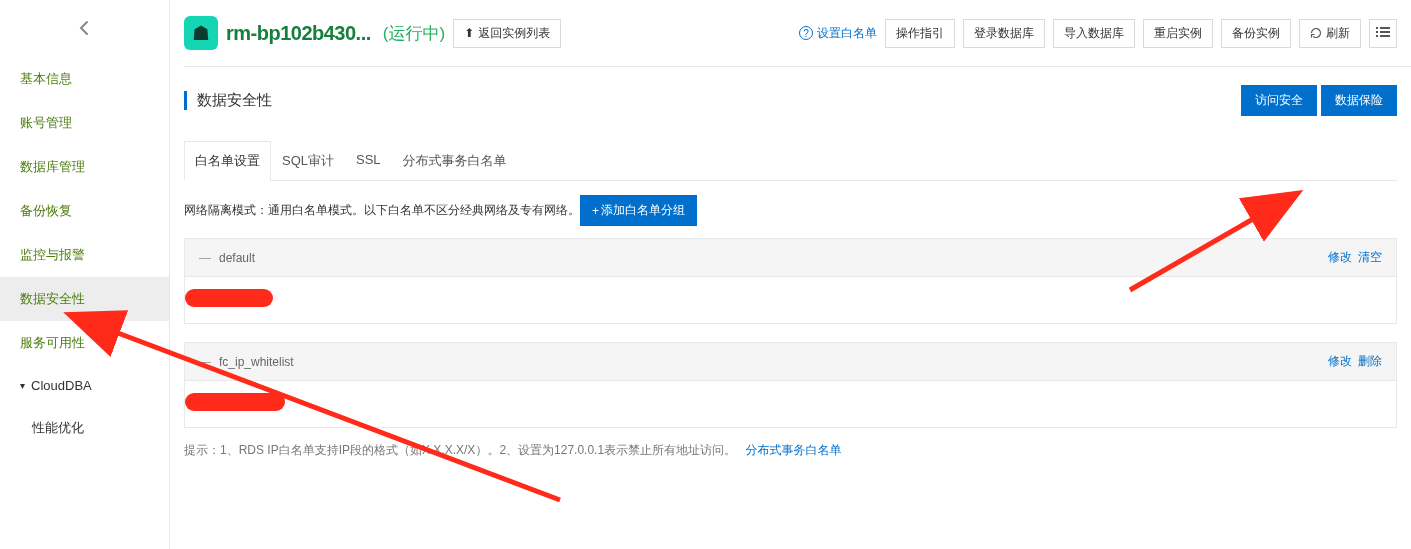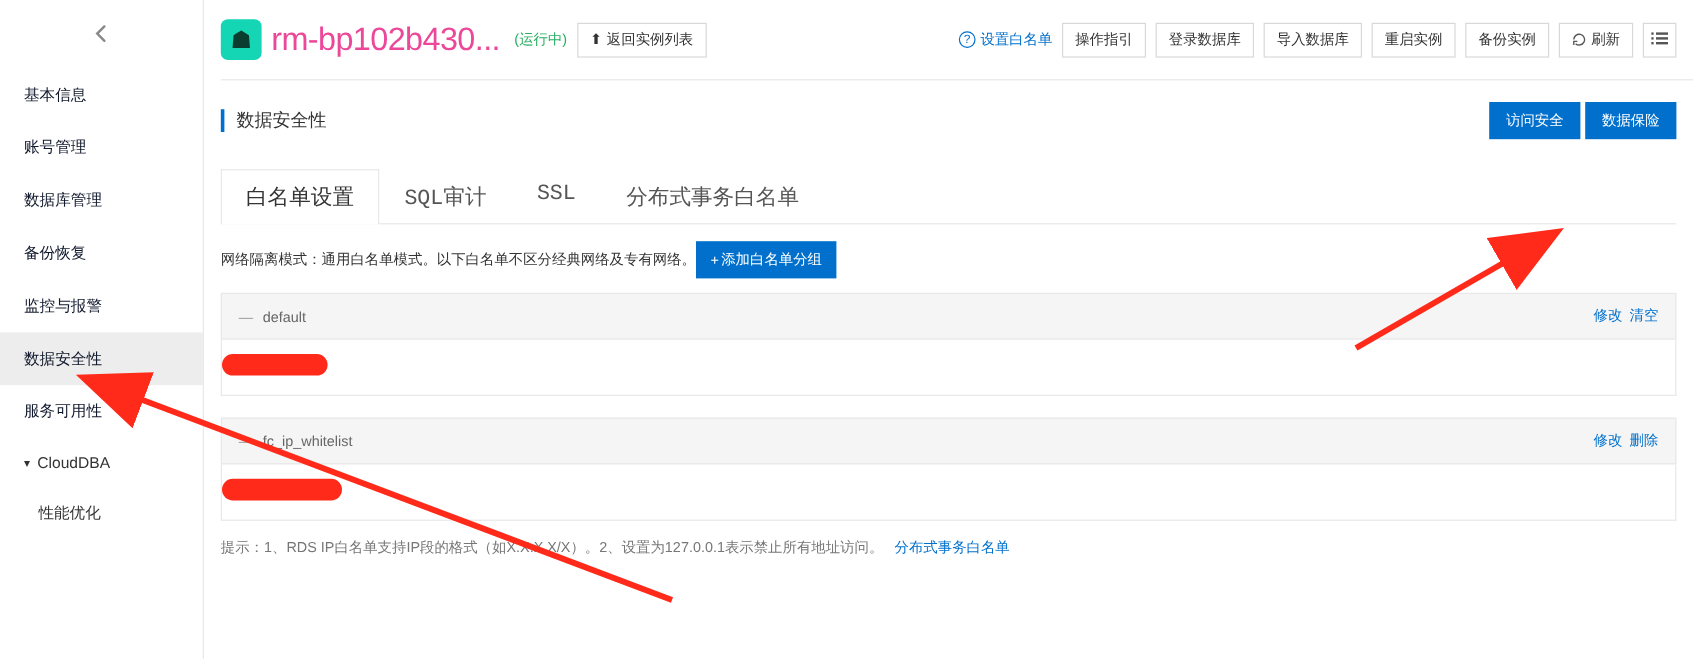--- a/index.html
+++ b/index.html
@@ -24,21 +24,21 @@
 }
 .back-chevron {
   text-align: center;
   padding: 20px 0 18px;
   cursor: pointer;
 }
 .back-chevron svg { width: 16px; height: 16px; }
 .nav-item {
   padding: 13px 20px;
   font-size: 13px;
-  color: #0f172a;
+  color: #4d7c0f;
   cursor: pointer;
   display: flex;
   align-items: center;
 }
 .nav-item.active { background: #ededed; }
 .nav-item.sub { padding-left: 32px; color: #333; }
 .nav-group {
   padding: 13px 10px 13px 20px;
   display: flex;
   align-items: center;
@@ -60,27 +60,27 @@
 }
 .db-icon {
   width: 34px; height: 34px;
   background: #14d6b5;
   border-radius: 6px;
   display: flex; align-items: center; justify-content: center;
   flex-shrink: 0;
 }
 .db-icon span { color: #0a3d2f; font-size: 20px; }
 .instance-title {
-  font-size: 27px;
-  font-weight: 400;
-  color: #ec4899;
+  font-size: 20px;
+  font-weight: 700;
+  color: #15803d;
   letter-spacing: -0.5px;
 }
 .status {
-  font-size: 12px;
+  font-size: 17px;
   color: #27ae60;
   margin-left: 4px;
 }
 .btn-outline {
   border: 1px solid #d9d9d9;
   background: #fff;
   padding: 5px 10px;
   font-size: 12px;
   color: #333;
   cursor: pointer;
@@ -125,29 +125,28 @@
   padding: 7px 14px;
   font-size: 12px;
   cursor: pointer;
 }
 .tabs {
   display: flex;
   margin-top: 24px;
   border-bottom: 1px solid #e8e8e8;
 }
 .tab {
-  padding: 10px 20px;
-  font-size: 18px;
+  padding: 10px 10px;
+  font-size: 13px;
   color: #555;
   cursor: pointer;
   border: 1px solid transparent;
   border-bottom: none;
   position: relative;
   top: 1px;
-  font-family: Liberation Mono, monospace;
 }
 .tab.active {
   border: 1px solid #e8e8e8;
   border-bottom: 1px solid #fff;
   color: #333;
   background: #fff;
 }
 .mode-row {
   display: flex; align-items: center; justify-content: flex-start;
   padding: 14px 0 12px;

